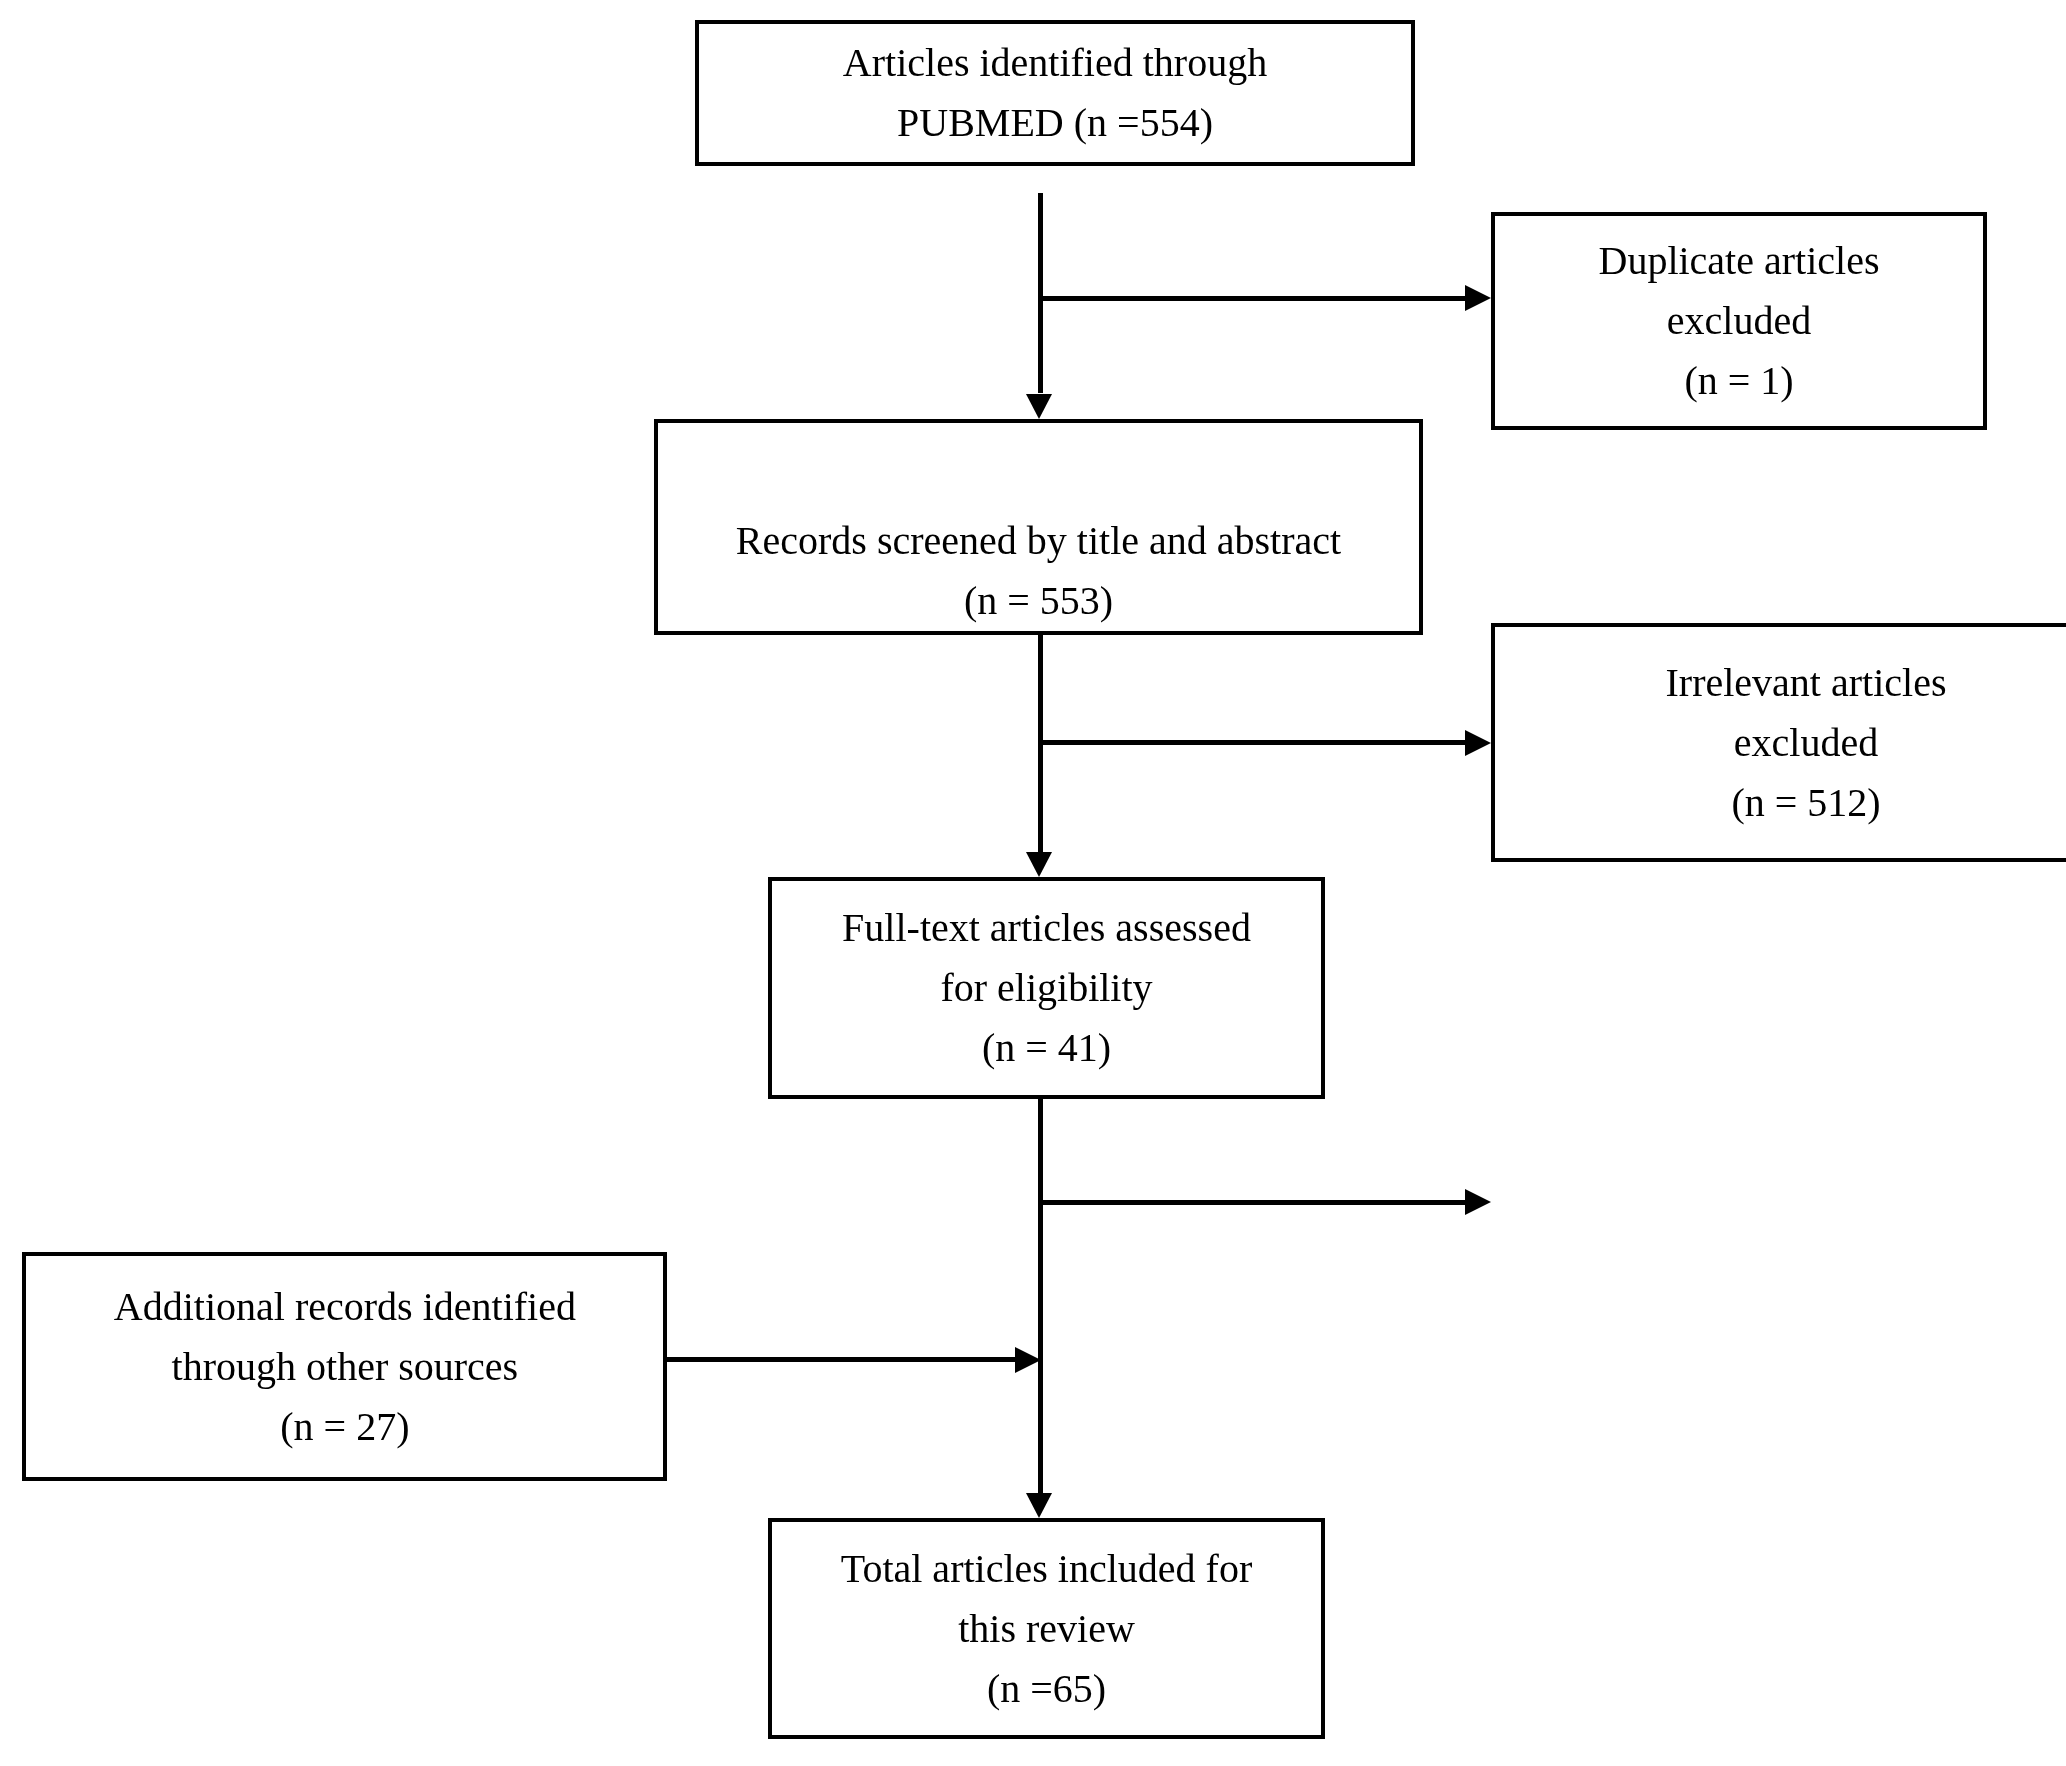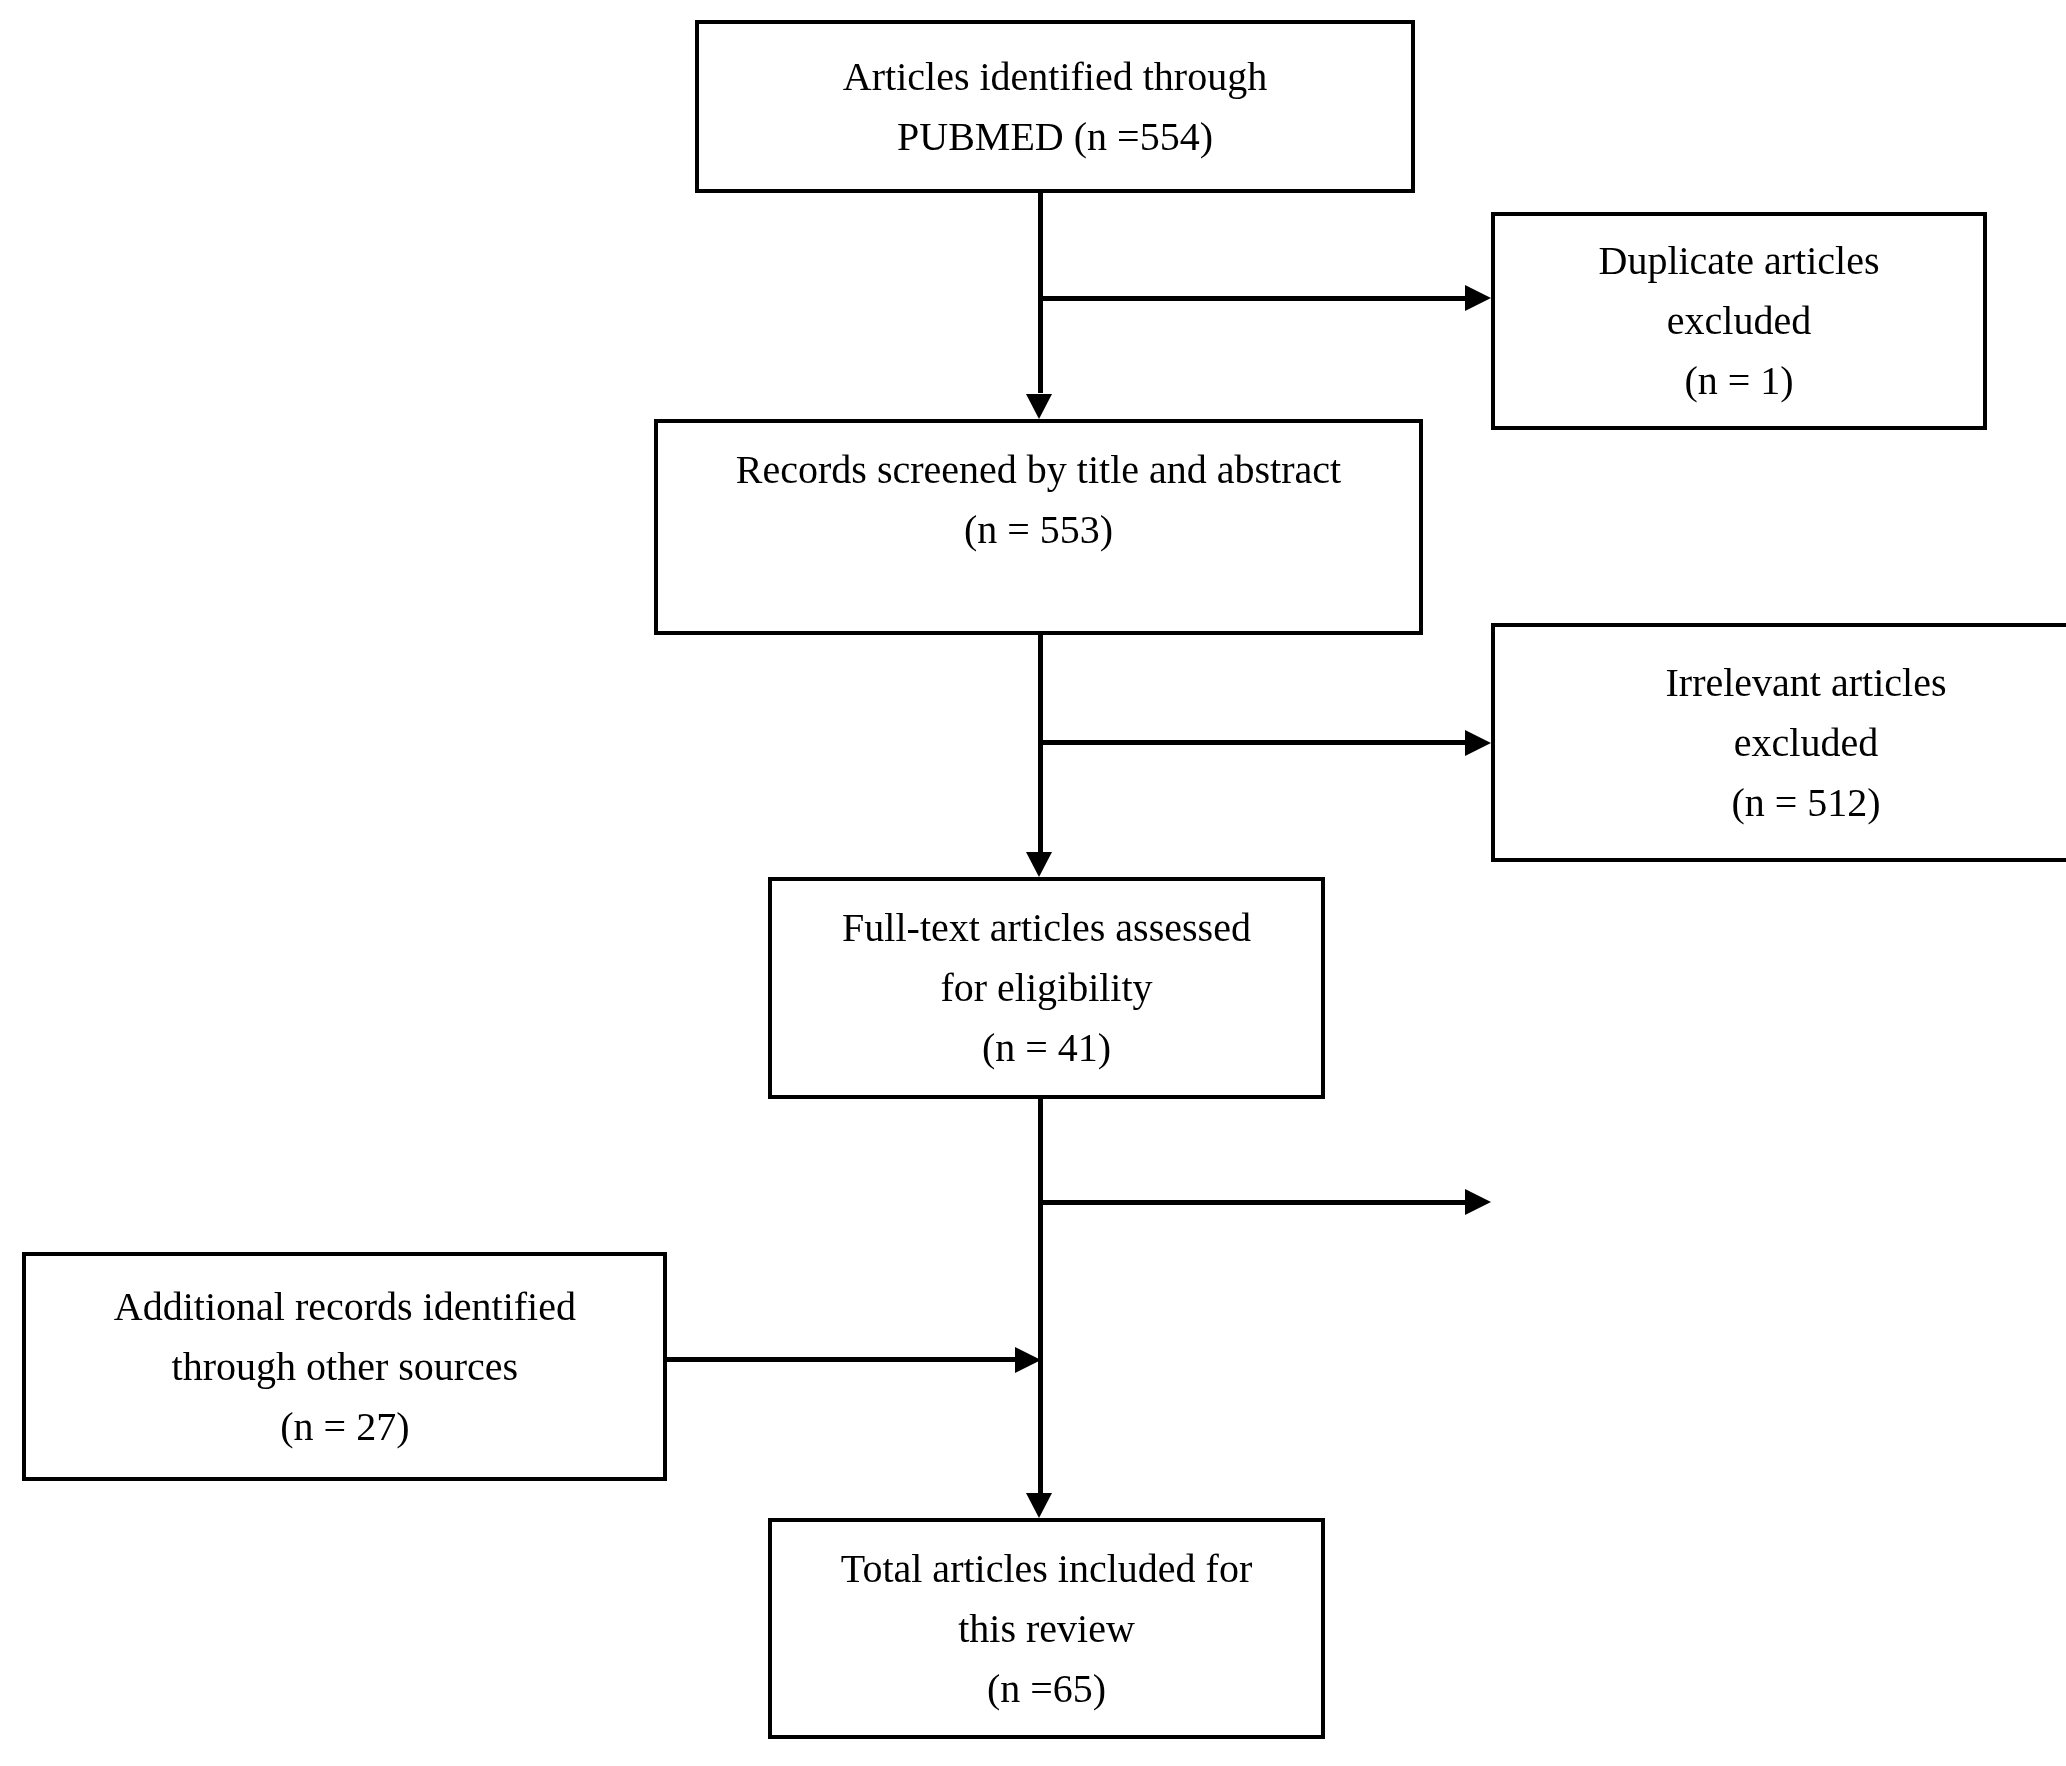--- a/index.html
+++ b/index.html
@@ -16,21 +16,21 @@
     position: absolute;
     box-sizing: border-box;
     border: 4.6px solid #000000;
     background: #ffffff;
     display: flex;
     flex-direction: column;
     justify-content: center;
     align-items: center;
     text-align: center;
   }
-  .box.top-align { justify-content: flex-start; padding-top: 17px; }
+  .box.top-align { justify-content: flex-end; padding-top: 10px; }
   .box-text {
     white-space: pre-line;
     font-size: 40px;
     line-height: 1.5;
     color: #000000;
   }
   .line { position: absolute; background: #000000; }
   .arrow-down {
     position: absolute; width: 0; height: 0;
     border-left: 13px solid transparent;
@@ -38,21 +38,21 @@
     border-top: 25px solid #000000;
   }
   .arrow-right {
     position: absolute; width: 0; height: 0;
     border-top: 13px solid transparent;
     border-bottom: 13px solid transparent;
     border-left: 26px solid #000000;
   }
 
   
-  #box-pubmed     { left: 695px; top: 20px;   width: 720px; height: 173px; }
+  #box-pubmed     { left: 695px; top: 20px;   width: 720px; height: 146px; }
   #box-screened   { left: 654px;  top: 419px;  width: 769px; height: 216px; }
   #box-fulltext   { left: 768px; top: 877px; width: 557px;  height: 222px; }
   #box-total      { left: 768px; top: 1518px; width: 557px;  height: 221px; }
   #box-duplicates { left: 1491px; top: 212px;  width: 496px;  height: 218px; justify-content: center; }
   #box-irrelevant { left: 1491px; top: 623px;  width: 630px;  height: 239px; }
   #box-excluded   { left: 1491px; top: 1099px; width: 549px;  height: 240px; }
   #box-additional { left: 22.4px;   top: 1252px; width: 645px;  height: 229px; }
 
   
   #line-v1 { left: 1038px; top: 193px;  width: 4.6px;   height: 200px; }

